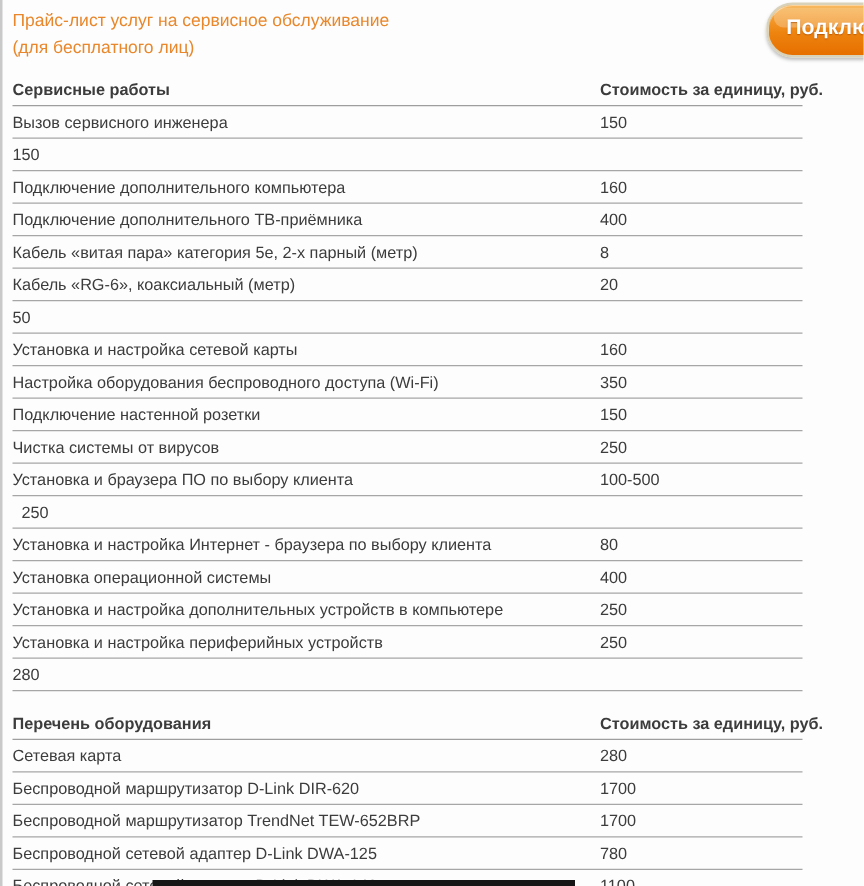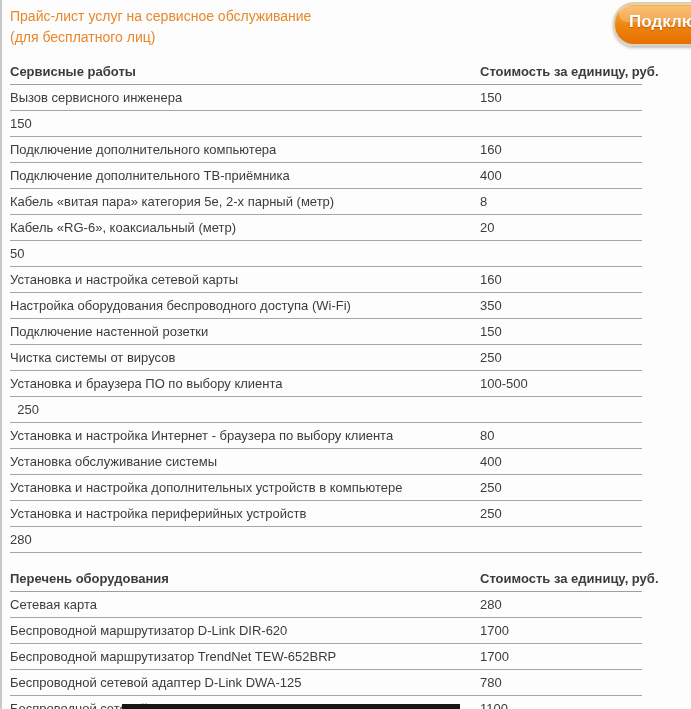--- a/index.html
+++ b/index.html
@@ -126,21 +126,21 @@
         <span class="c2">100-500</span>
       </div>
       <div class="row">
         <span class="c2">  250</span>
       </div>
       <div class="row">
         <span class="c1">Установка и настройка Интернет - браузера по выбору клиента</span>
         <span class="c2">80</span>
       </div>
       <div class="row">
-        <span class="c1">Установка обслуживание системы</span>
+        <span class="c1">Установка операционной системы</span>
         <span class="c2">400</span>
       </div>
       <div class="row">
         <span class="c1">Установка и настройка дополнительных устройств в компьютере</span>
         <span class="c2">250</span>
       </div>
       <div class="row">
         <span class="c1">Установка и настройка периферийных устройств</span>
         <span class="c2">250</span>
       </div>

